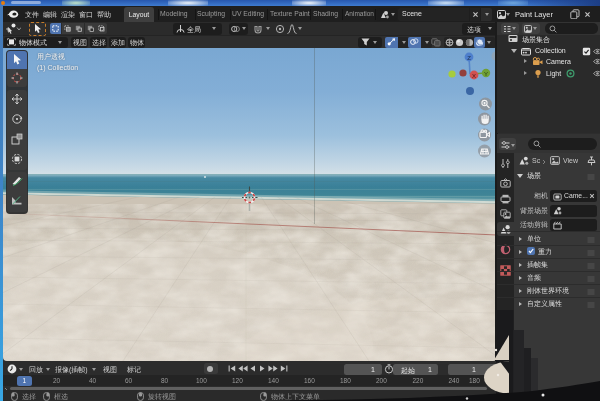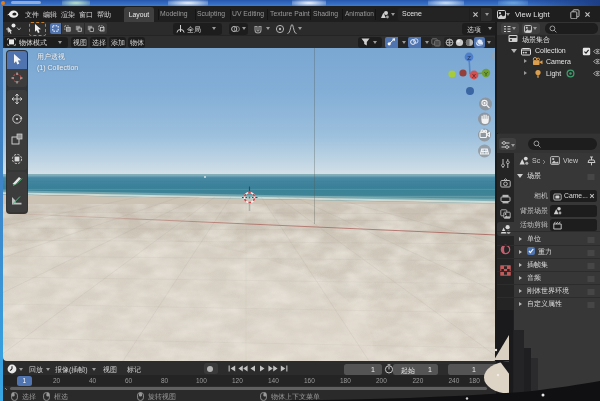--- a/index.html
+++ b/index.html
@@ -68,21 +68,21 @@
   <div class="abs" style="left:478px;top:1.5px;width:11px;height:13px;background:#2c2c2c;border-radius:0 2px 2px 0;"></div>
     <b class="abs" style="left:481.5px;top:6.5px;width:0;height:0;border-left:2.2px solid transparent;border-right:2.2px solid transparent;border-top:3.4px solid #9a9a9a;"></b>
 
   <div class="abs pill" style="left:492px;top:1.5px;width:16px;height:13px;"></div>
   <svg class="abs" style="left:494px;top:3.5px;" width="9" height="9" viewBox="0 0 9 9">
     <rect x="0.5" y="0.5" width="8" height="8" rx="1.2" fill="none" stroke="#cfcfcf" stroke-width="1"></rect>
     <circle cx="3" cy="3.2" r="1.1" fill="#cfcfcf"></circle>
       <path d="M1 7.5 L4 4.5 L6 6.5 L7.5 5.4 L8.5 6.6 L8.5 8.5 L1 8.5 Z" fill="#cfcfcf"></path>
   </svg>
   <b class="abs" style="left:503px;top:7px;width:0;height:0;border-left:2.2px solid transparent;border-right:2.2px solid transparent;border-top:3.4px solid #9a9a9a;"></b>
-  <div class="abs" style="left:512px;top:3.5px;color:#e2e2e2;">View Light</div>
+  <div class="abs" style="left:512px;top:3.5px;color:#e2e2e2;">Paint Layer</div>
   <svg class="abs" style="left:567px;top:3px;" width="10" height="10" viewBox="0 0 10 10">
     <rect x="3" y="0.8" width="6" height="7" rx="1" fill="none" stroke="#bbb" stroke-width="1"></rect>
     <rect x="0.8" y="2.8" width="6" height="7" rx="1" fill="#191919" stroke="#bbb" stroke-width="1"></rect>
   </svg>
   <svg class="abs" style="left:581px;top:5px;" width="7" height="7" viewBox="0 0 10 10">
       <path d="M2 2 L8 8 M8 2 L2 8" stroke="#c5c5c5" stroke-width="1.5714285714285716"></path>
     </svg>
 </div>
 
 <div class="abs" id="toolrow" style="left:3px;top:22px;width:494px;height:13px;background:#2b2b2b;border-bottom:1px solid #242424;">

